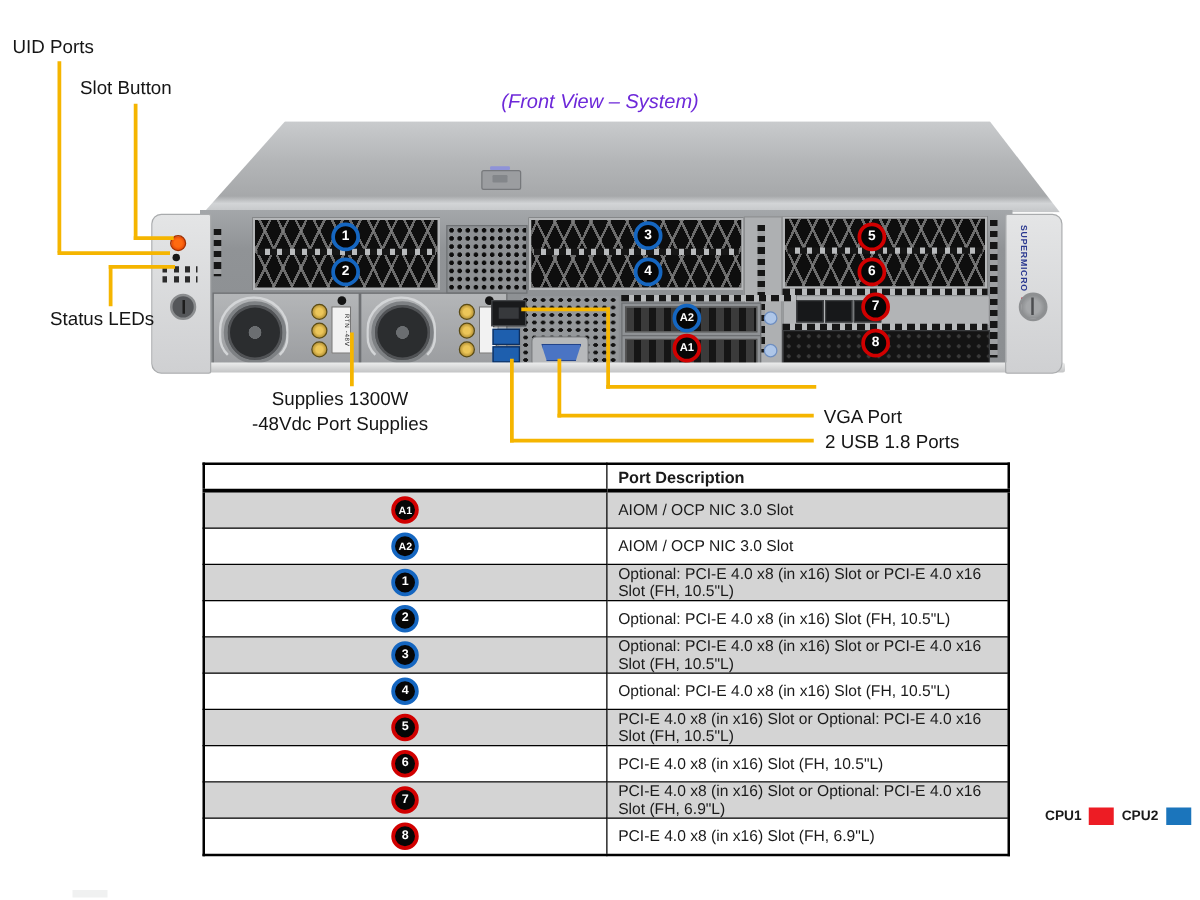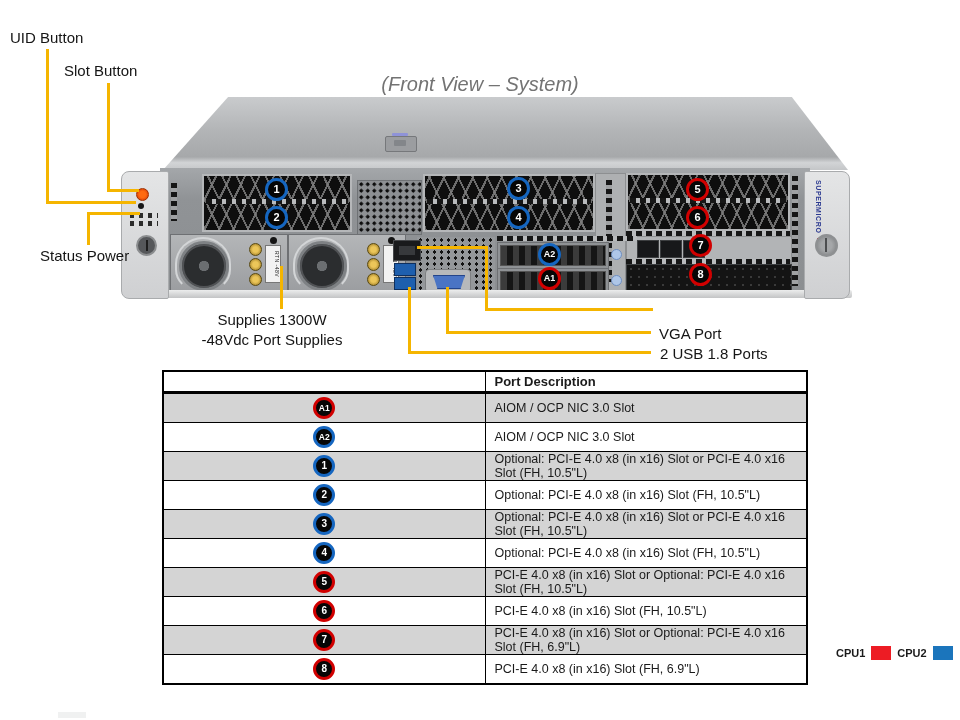--- a/index.html
+++ b/index.html
@@ -102,21 +102,21 @@
           align-items:center;justify-content:center;line-height:1;vertical-align:middle;}
   .tbadge.small{font-size:8.5px;}
 
   
   .legend{position:absolute;left:836px;top:646px;display:flex;align-items:center;gap:6px;
           font-size:11px;font-weight:bold;color:#1a1a1a;}
   .sw{width:20px;height:14px;display:inline-block;}
 
   .smudge{position:absolute;left:58px;top:712px;width:28px;height:6px;background:#f0f1f1;}
   .title{position:absolute;left:350px;top:73px;width:260px;text-align:center;
-         font-size:20px;font-style:italic;color:#737373;}
+         font-size:16px;font-style:italic;color:#6d28d9;}
   .psu-label-block{position:absolute;left:162px;top:310px;width:220px;text-align:center;
                    font-size:15px;line-height:20px;color:#151515;}
 </style>
 </head>
 <body>
 
 <div id="scene">
 
   <div class="title">(Front View – System)</div>
 
@@ -228,23 +228,23 @@
   <div class="cline" style="left: 87px; top: 212px; width: 3px; height: 33px; background: rgb(245, 181, 0);"></div>
   <div class="cline" style="left: 417px; top: 246px; width: 71px; height: 3px; background: rgb(245, 181, 0);"></div>
   <div class="cline" style="left: 485px; top: 246px; width: 3px; height: 65px; background: rgb(245, 181, 0);"></div>
   <div class="cline" style="left: 485px; top: 308px; width: 168px; height: 3px; background: rgb(245, 181, 0);"></div>
   <div class="cline" style="left: 446px; top: 287px; width: 3px; height: 47px; background: rgb(245, 181, 0);"></div>
   <div class="cline" style="left: 446px; top: 331px; width: 205px; height: 3px; background: rgb(245, 181, 0);"></div>
   <div class="cline" style="left: 408px; top: 287px; width: 3px; height: 67px; background: rgb(245, 181, 0);"></div>
   <div class="cline" style="left: 408px; top: 351px; width: 243px; height: 3px; background: rgb(245, 181, 0);"></div>
   <div class="cline" style="left: 280px; top: 266px; width: 3px; height: 43px; background: rgb(245, 181, 0);"></div>
 
-  <div class="lbl" style="left:10px;top:29px;">UID Button</div>
+  <div class="lbl" style="left:10px;top:29px;">UID Ports</div>
   <div class="lbl" style="left:64px;top:62px;">Slot Button</div>
-  <div class="lbl" style="left:40px;top:247px;">Status Power</div>
+  <div class="lbl" style="left:40px;top:247px;">Status LEDs</div>
   <div class="lbl" style="left:659px;top:325px;">VGA Port</div>
   <div class="lbl" style="left:660px;top:345px;">2 USB 1.8 Ports</div>
   <div class="psu-label-block">
     <div>Supplies 1300W</div>
     <div>-48Vdc Port Supplies</div>
   </div>
 
   <table class="slot-table">
     <tbody>
         <tr>

